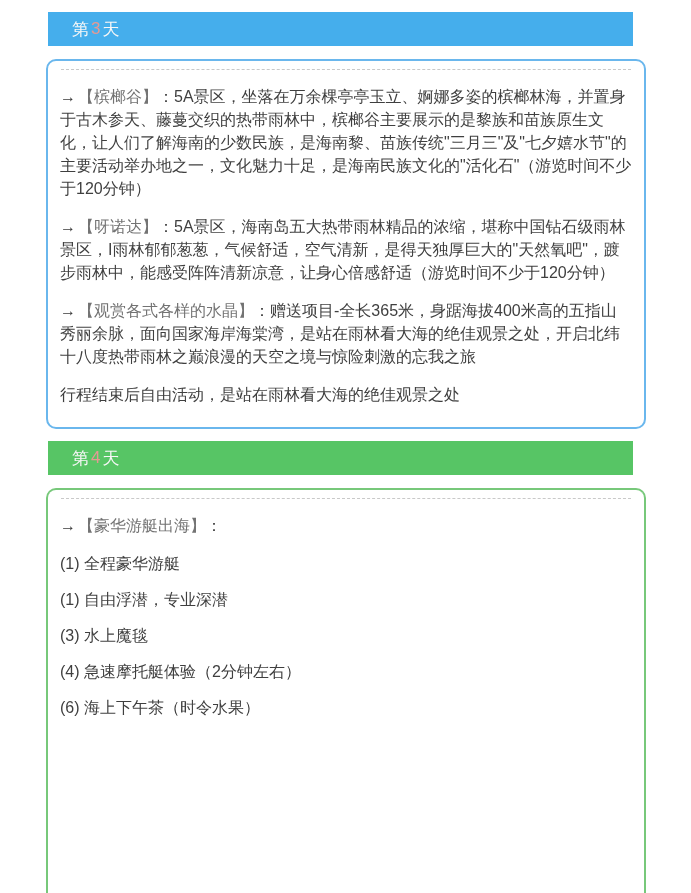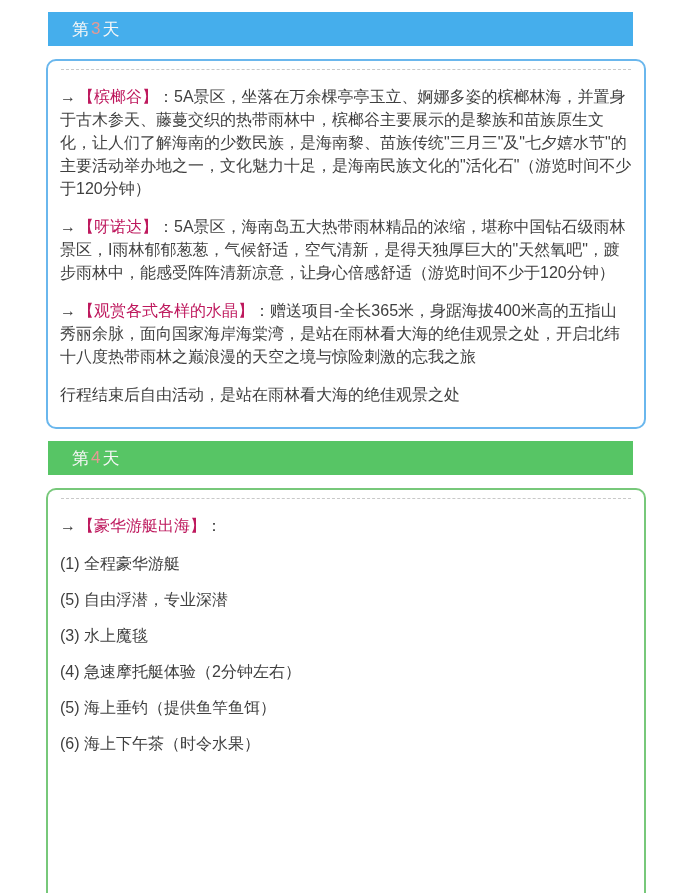--- a/index.html
+++ b/index.html
@@ -21,21 +21,21 @@
     margin-top:13px;width:600px;box-sizing:border-box;
     border-radius:10px;padding:3px 11px 6px 11px;
     font-size:16px;
   }
   .box-blue{border:2px solid #6ab7ed;}
   .box-green{border:2px solid #77c87a;min-height:470px;border-bottom:0;border-radius:10px 10px 0 0;}
   .dashed{border:0;border-top:1px dashed #c9c9c9;margin:5px 2px 0 2px;height:0;}
   p.para{line-height:23px;margin:15px 1px;}
   p.item{line-height:23px;margin:13px 1px;}
   .arrow{color:#3a3a3a;margin-right:2px;}
-  .hl{color:#be185d;}
+  .hl{color:#737373;}
 </style>
 </head>
 <body>
 
 <div class="section">
   <div class="day-bar bar-blue">
     <span>第</span>
       <span class="num">3</span>
       <span>天</span>
   </div>
@@ -51,21 +51,20 @@
 <div class="section">
   <div class="day-bar bar-green">
     <span>第</span>
       <span class="num">4</span>
       <span>天</span>
   </div>
   <div class="day-box box-green">
     <div class="dashed"></div>
     <p class="para"><span class="arrow">→</span><span class="hl">【豪华游艇出海】</span><span>：</span></p>
     <p class="item"><span>(1) 全程豪华游艇</span></p>
-    <p class="item"><span>(5) 自由浮潜，专业深潜</span></p>
+    <p class="item"><span>(1) 自由浮潜，专业深潜</span></p>
     <p class="item"><span>(3) 水上魔毯</span></p>
     <p class="item"><span>(4) 急速摩托艇体验（2分钟左右）</span></p>
-    <p class="item"><span>(5) 海上垂钓（提供鱼竿鱼饵）</span></p>
     <p class="item"><span>(6) 海上下午茶（时令水果）</span></p>
     <p class="item"></p>
 
   </div>
 </div>
 
 </body></html>

